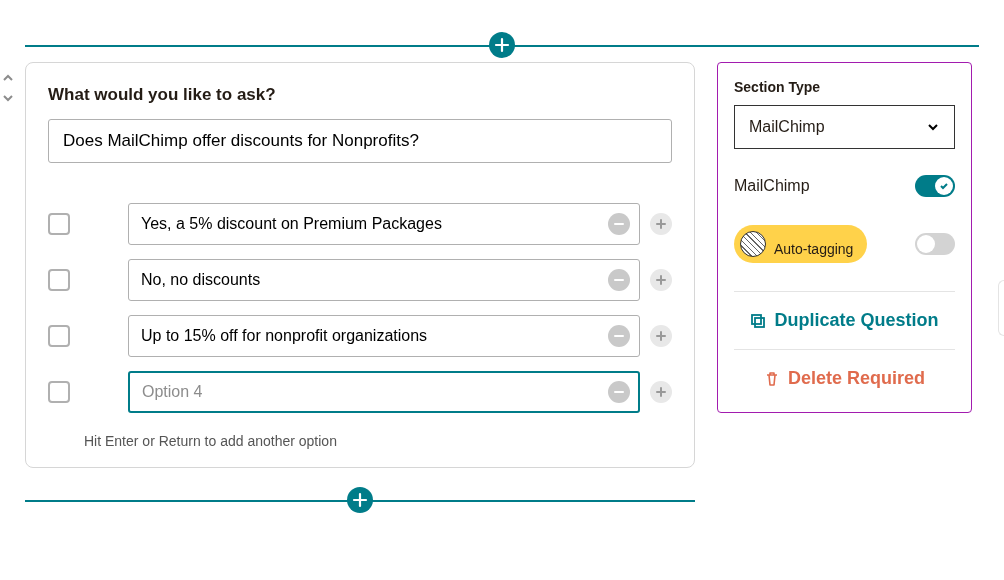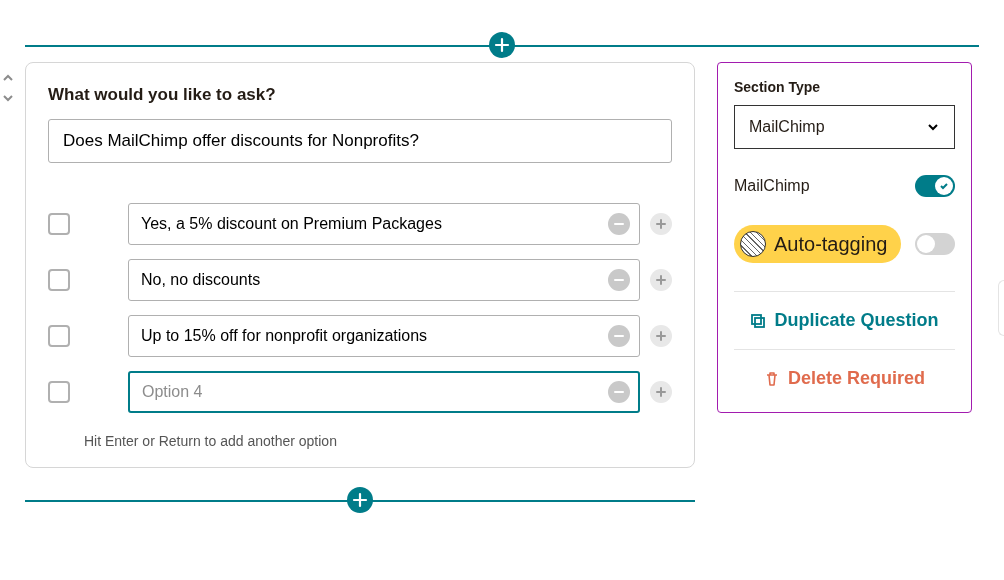--- a/index.html
+++ b/index.html
@@ -138,25 +138,25 @@
     position: absolute; top: 2px; width: 18px; height: 18px;
     background: #fff; border-radius: 50%;
     display:flex;align-items:center;justify-content:center;
   }
   .toggle.on { background: #007c89; }
   .toggle.on .knob { right: 2px; }
   .toggle.off .knob { left: 2px; }
   .toggle.on .knob svg { color:#007c89; }
 
   .pill {
-    display: inline-flex; align-items: center;
+    display: inline-flex; align-items: flex-end;
     background: #ffd24a;
     border-radius: 20px;
     padding: 6px 14px 6px 6px;
-    font-size: 20px;
+    font-size: 14px;
   }
   .pill-icon {
     width: 26px; height: 26px;
     border: 1px solid #333;
     border-radius: 50%;
     background: repeating-linear-gradient(45deg,#fff,#fff 3px,#666 3px,#666 4px);
     margin-right: 8px;
   }
 
   .side-action {

